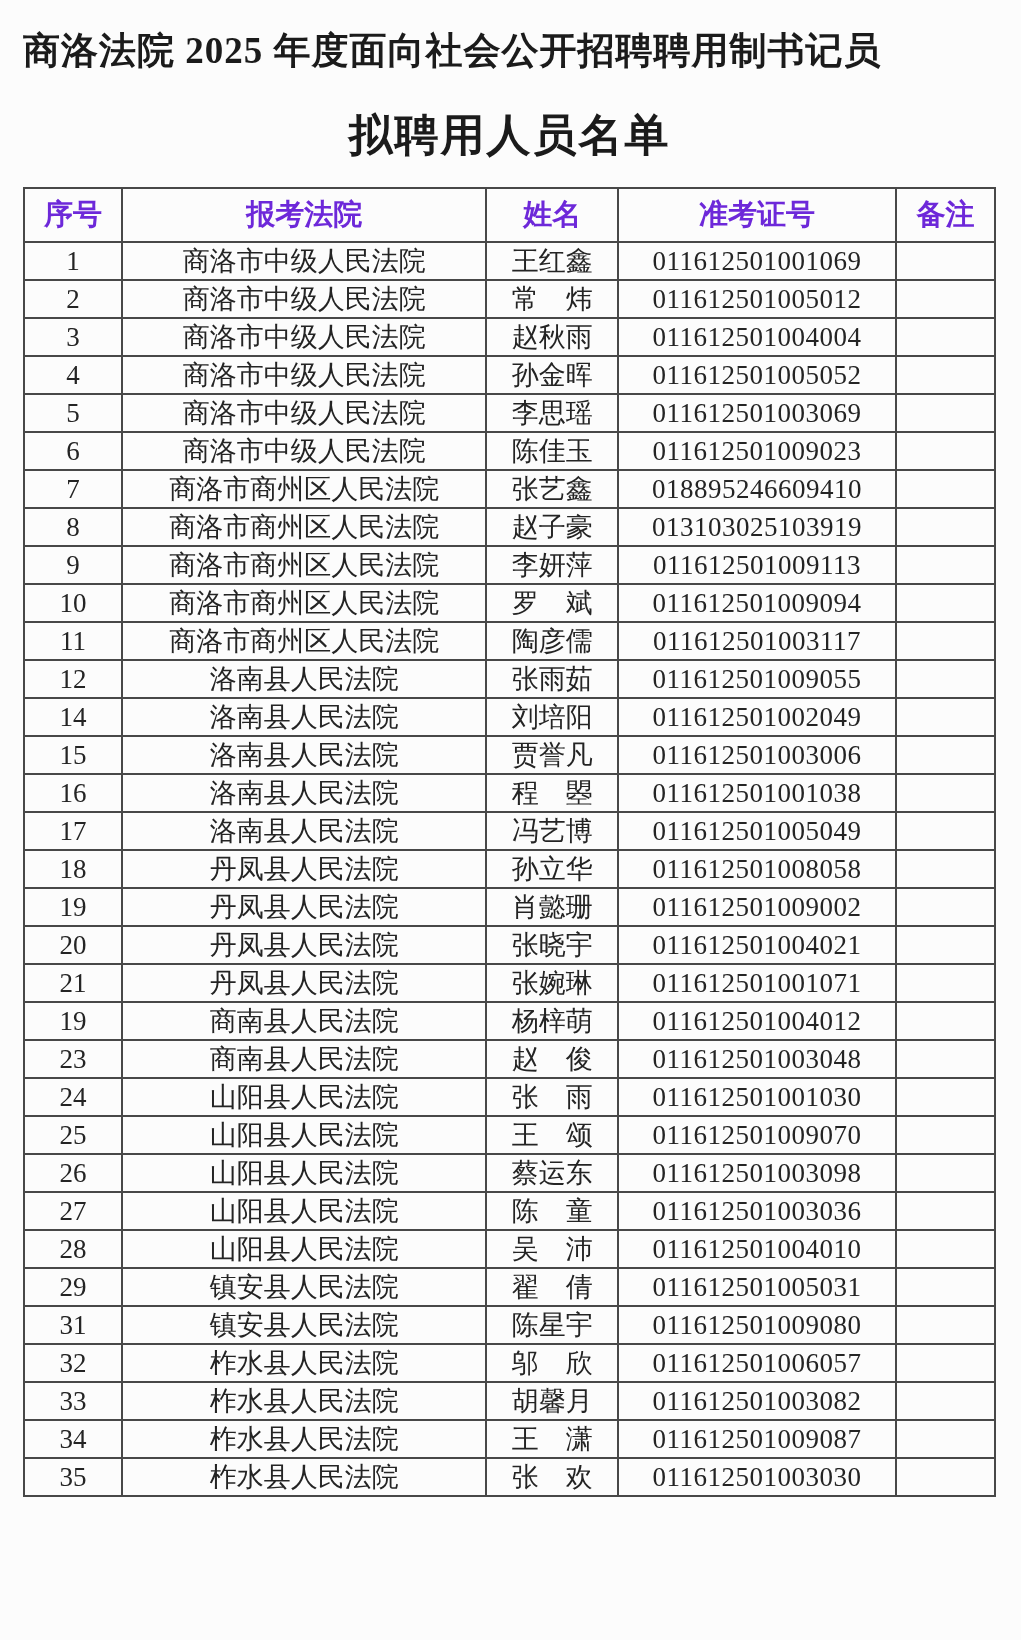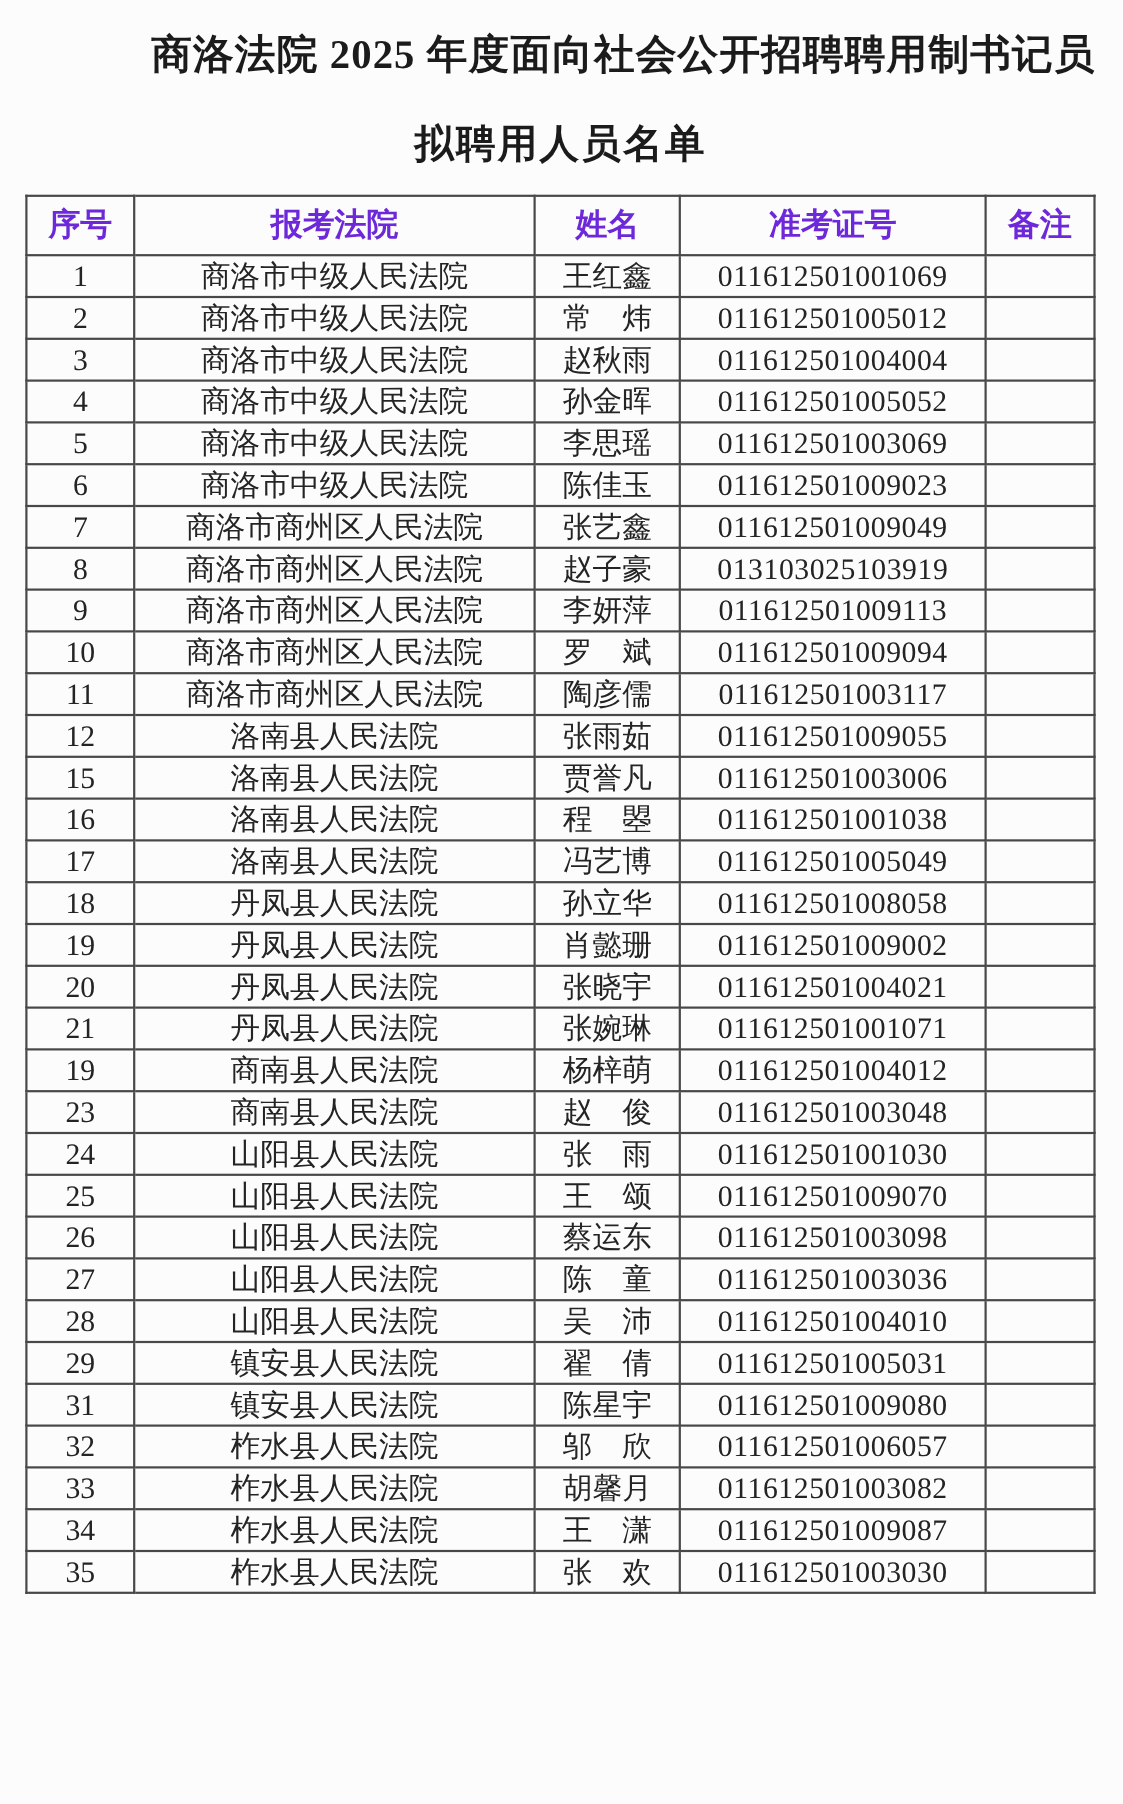--- a/index.html
+++ b/index.html
@@ -12,31 +12,31 @@
     font-family: "Liberation Serif", "DejaVu Serif", serif;
     -webkit-font-smoothing: antialiased;
   }
   .page {
     width: 1021px;
     height: 1640px;
     padding: 16px 25px 0 23px;
     overflow: hidden;
   }
   .title {
-    text-align: right;
+    text-align: left;
     font-size: 37px;
     font-weight: 700;
     letter-spacing: 1px;
     margin: 12px 0 0 0;
     line-height: 1.25;
     color: #1b1b1b;
   }
   .subtitle {
     text-align: center;
-    font-size: 36px;
+    font-size: 44px;
     font-weight: 700;
     letter-spacing: 2px;
     margin: 36px 0 24px 0;
     line-height: 1.2;
     color: #1b1b1b;
   }
   table.roster {
     width: 100%;
     border-collapse: collapse;
     table-layout: fixed;
@@ -141,21 +141,21 @@
       <td class="court-cell">商洛市中级人民法院</td>
       <td class="name-cell">陈佳玉</td>
       <td class="ticket-cell">011612501009023</td>
       <td class="remark-cell"></td>
     </tr>
 
     <tr>
       <td class="serial-cell">7</td>
       <td class="court-cell">商洛市商州区人民法院</td>
       <td class="name-cell">张艺鑫</td>
-      <td class="ticket-cell">011612501009049</td>
+      <td class="ticket-cell">018895246609410</td>
       <td class="remark-cell"></td>
     </tr>
 
     <tr>
       <td class="serial-cell">8</td>
       <td class="court-cell">商洛市商州区人民法院</td>
       <td class="name-cell">赵子豪</td>
       <td class="ticket-cell">013103025103919</td>
       <td class="remark-cell"></td>
     </tr>
@@ -186,20 +186,27 @@
 
     <tr>
       <td class="serial-cell">12</td>
       <td class="court-cell">洛南县人民法院</td>
       <td class="name-cell">张雨茹</td>
       <td class="ticket-cell">011612501009055</td>
       <td class="remark-cell"></td>
     </tr>
 
 
+    <tr>
+      <td class="serial-cell">14</td>
+      <td class="court-cell">洛南县人民法院</td>
+      <td class="name-cell">刘培阳</td>
+      <td class="ticket-cell">011612501002049</td>
+      <td class="remark-cell"></td>
+    </tr>
 
     <tr>
       <td class="serial-cell">15</td>
       <td class="court-cell">洛南县人民法院</td>
       <td class="name-cell">贾誉凡</td>
       <td class="ticket-cell">011612501003006</td>
       <td class="remark-cell"></td>
     </tr>
 
     <tr>

